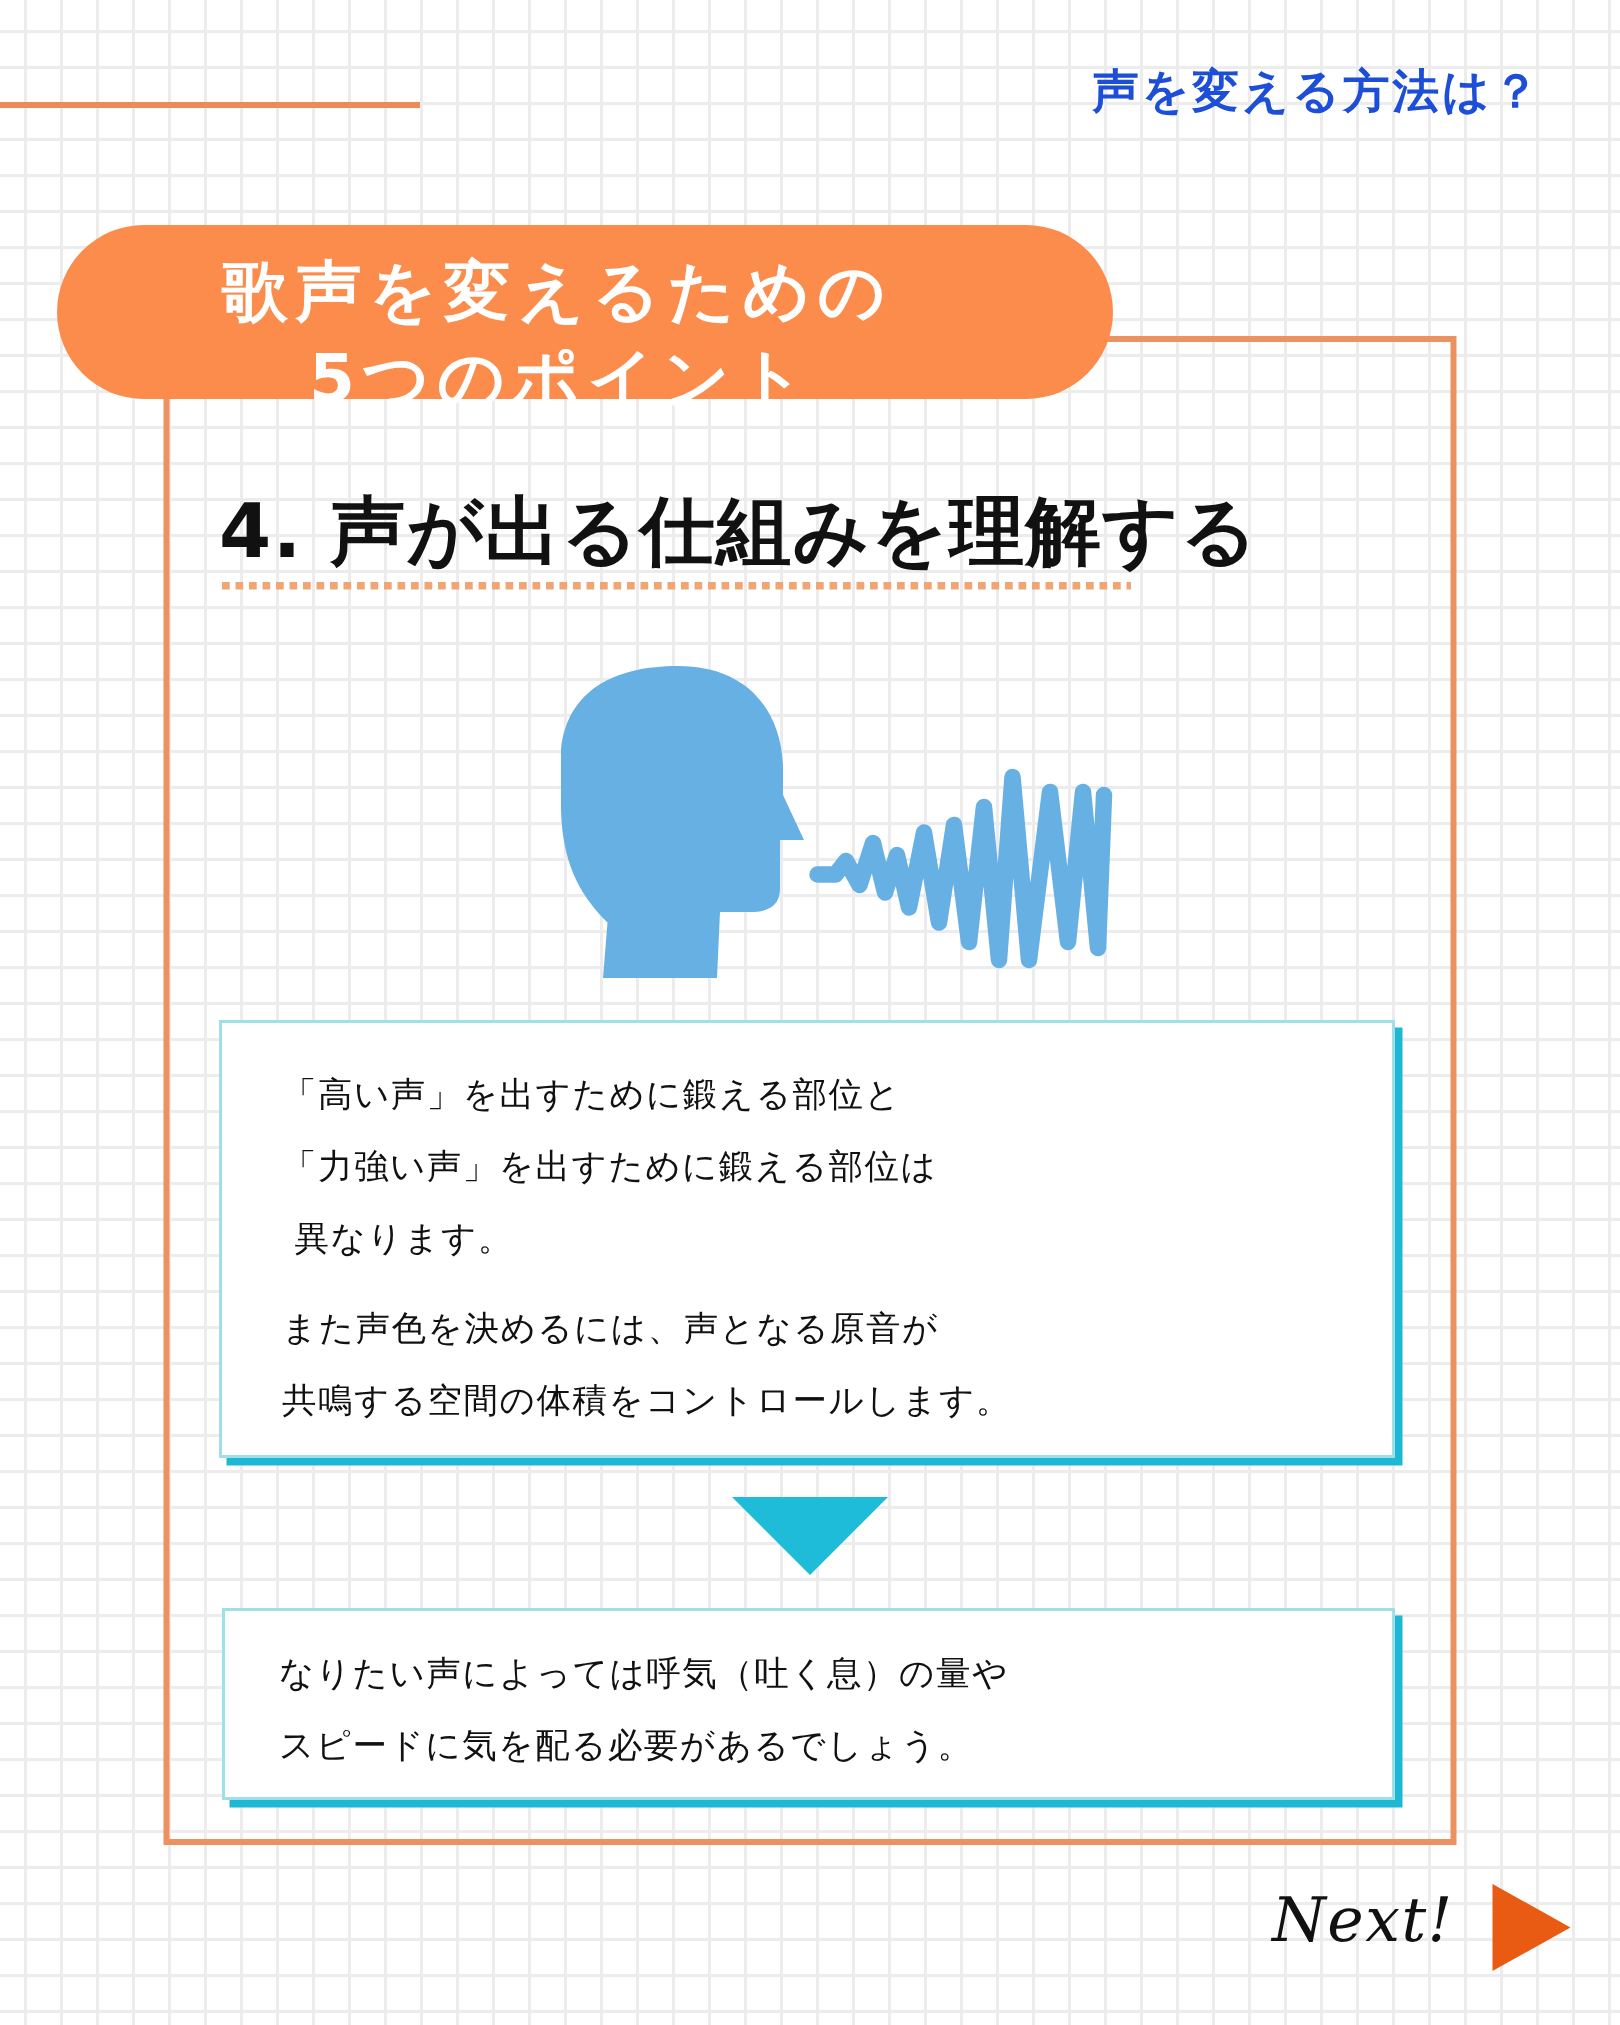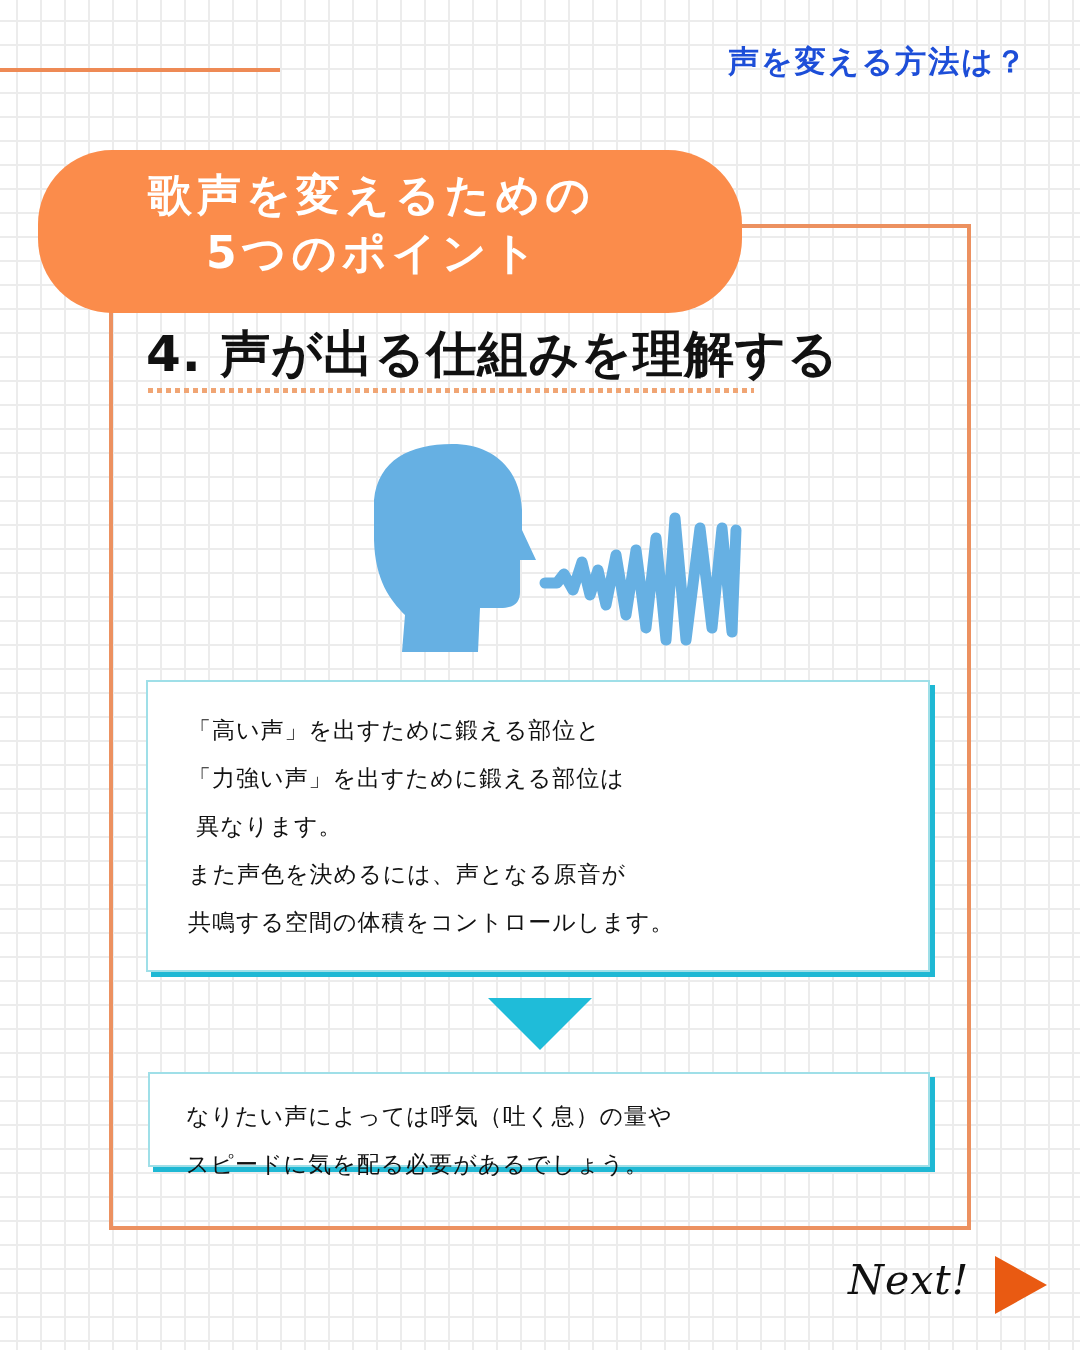--- a/index.html
+++ b/index.html
@@ -23,21 +23,21 @@
       position: absolute; right: 52px; top: 36px;
       text-align: right; font-weight: bold; font-size: 31px; line-height: 50px;
       letter-spacing: 2px; color: #1d4ed8;
     }
     .header-title span { display: block; }
     .frame {
       position: absolute; left: 109px; top: 224px; width: 862px; height: 1006px;
       border: 4px solid #ec9160;
     }
     .pill {
-      position: absolute; left: 38px; top: 150px; width: 704px; height: 163px;
+      position: absolute; left: 38px; top: 150px; width: 704px; height: 116px;
       border-radius: 74px; background: #fb8c4b;
       color: #ffffff; font-weight: bold; font-size: 44px; line-height: 58px;
       letter-spacing: 5px; padding-top: 16px; padding-left: 110px;
     }
     .pill span { display: block; }
     .pill .line2 { padding-left: 58px; }
     .section-heading {
       position: absolute; left: 146px; top: 326px;
       font-weight: bold; font-size: 50px; line-height: 56px; letter-spacing: 1px;
       color: #111;
@@ -51,22 +51,22 @@
       position: absolute; left: 370px; top: 440px; width: 380px; height: 215px;
     }
     .info-box {
       position: absolute; background: #ffffff;
       border: 2px solid #9fdfe8;
       box-shadow: 5px 5px 0 #1fb8d4;
       font-size: 23px; line-height: 48px; color: #111; letter-spacing: 1px;
     }
     .box1 { left: 146px; top: 680px; width: 784px; height: 292px; padding: 24px 0 0 40px; }
     .box1 p { white-space: pre; }
-    .box1 .para2 { }
-    .box2 { left: 148px; top: 1072px; width: 782px; height: 95px; padding: 18px 0 0 36px; }
+    .box1 .para2 { margin-top: 12px; }
+    .box2 { left: 148px; top: 1072px; width: 782px; height: 128px; padding: 18px 0 0 36px; }
     .box2 p { white-space: pre; }
     .arrow-down {
       position: absolute; left: 488px; top: 998px; width: 0; height: 0;
       border-left: 52px solid transparent; border-right: 52px solid transparent;
       border-top: 52px solid #1fbcd9;
     }
     .next {
       position: absolute; left: 848px; top: 1256px;
       font-family: "DejaVu Serif", serif; font-style: italic;
       font-size: 41px; color: #111; letter-spacing: 1px;

